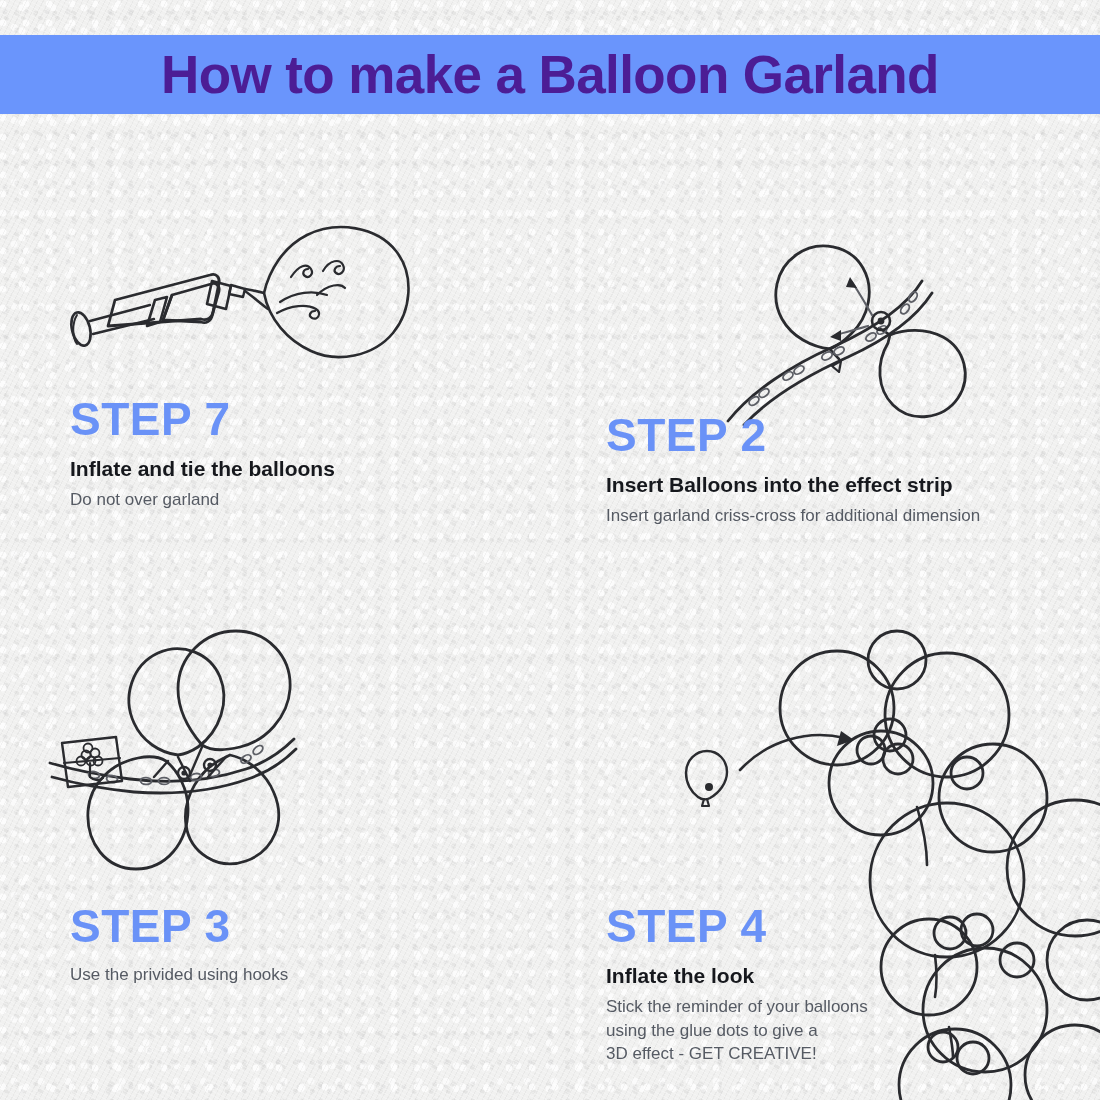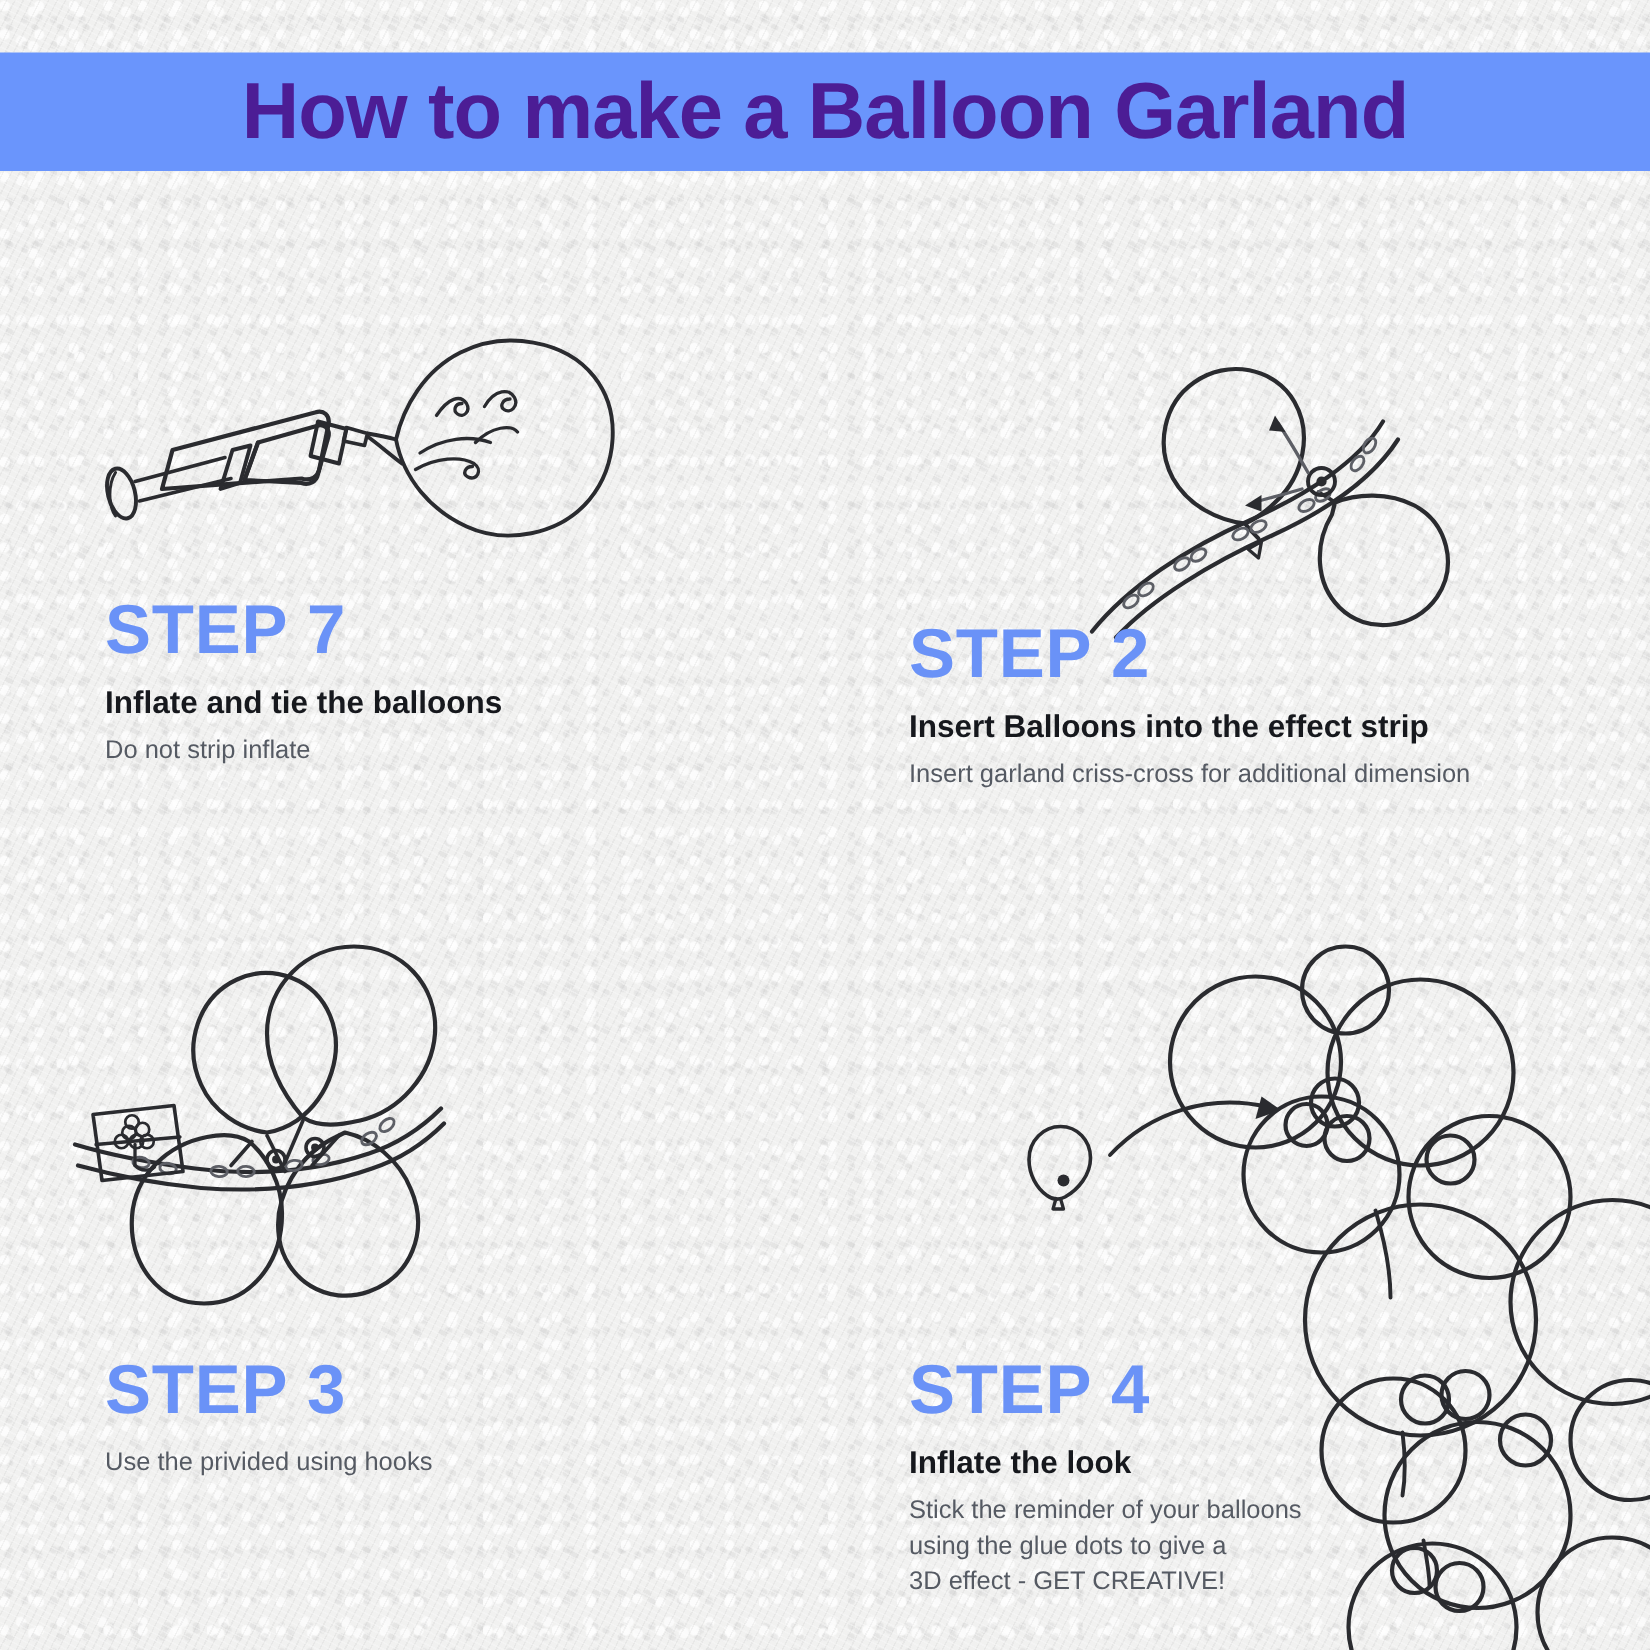--- a/index.html
+++ b/index.html
@@ -291,21 +291,21 @@
 
     <path class="ink" stroke-width="2.6" d="M262 192 C 268 212, 272 232, 272 250"></path>
     <path class="ink" stroke-width="2.6" d="M280 340 C 282 356, 282 370, 280 382"></path>
     <path class="ink" stroke-width="2.6" d="M294 412 C 296 424, 298 434, 298 442"></path>
   </svg>
 </div>
 
 <div class="step-text" id="step-1-text">
   <div class="step-label">STEP 7</div>
   <div class="step-title">Inflate and tie the balloons</div>
-  <div class="step-desc">Do not strip inflate</div>
+  <div class="step-desc">Do not over garland</div>
 </div>
 
 <div class="step-text" id="step-2-text">
   <div class="step-label">STEP 2</div>
   <div class="step-title">Insert Balloons into the effect strip</div>
   <div class="step-desc">Insert garland criss-cross for additional dimension</div>
 </div>
 
 <div class="step-text" id="step-3-text">
   <div class="step-label">STEP 3</div>

